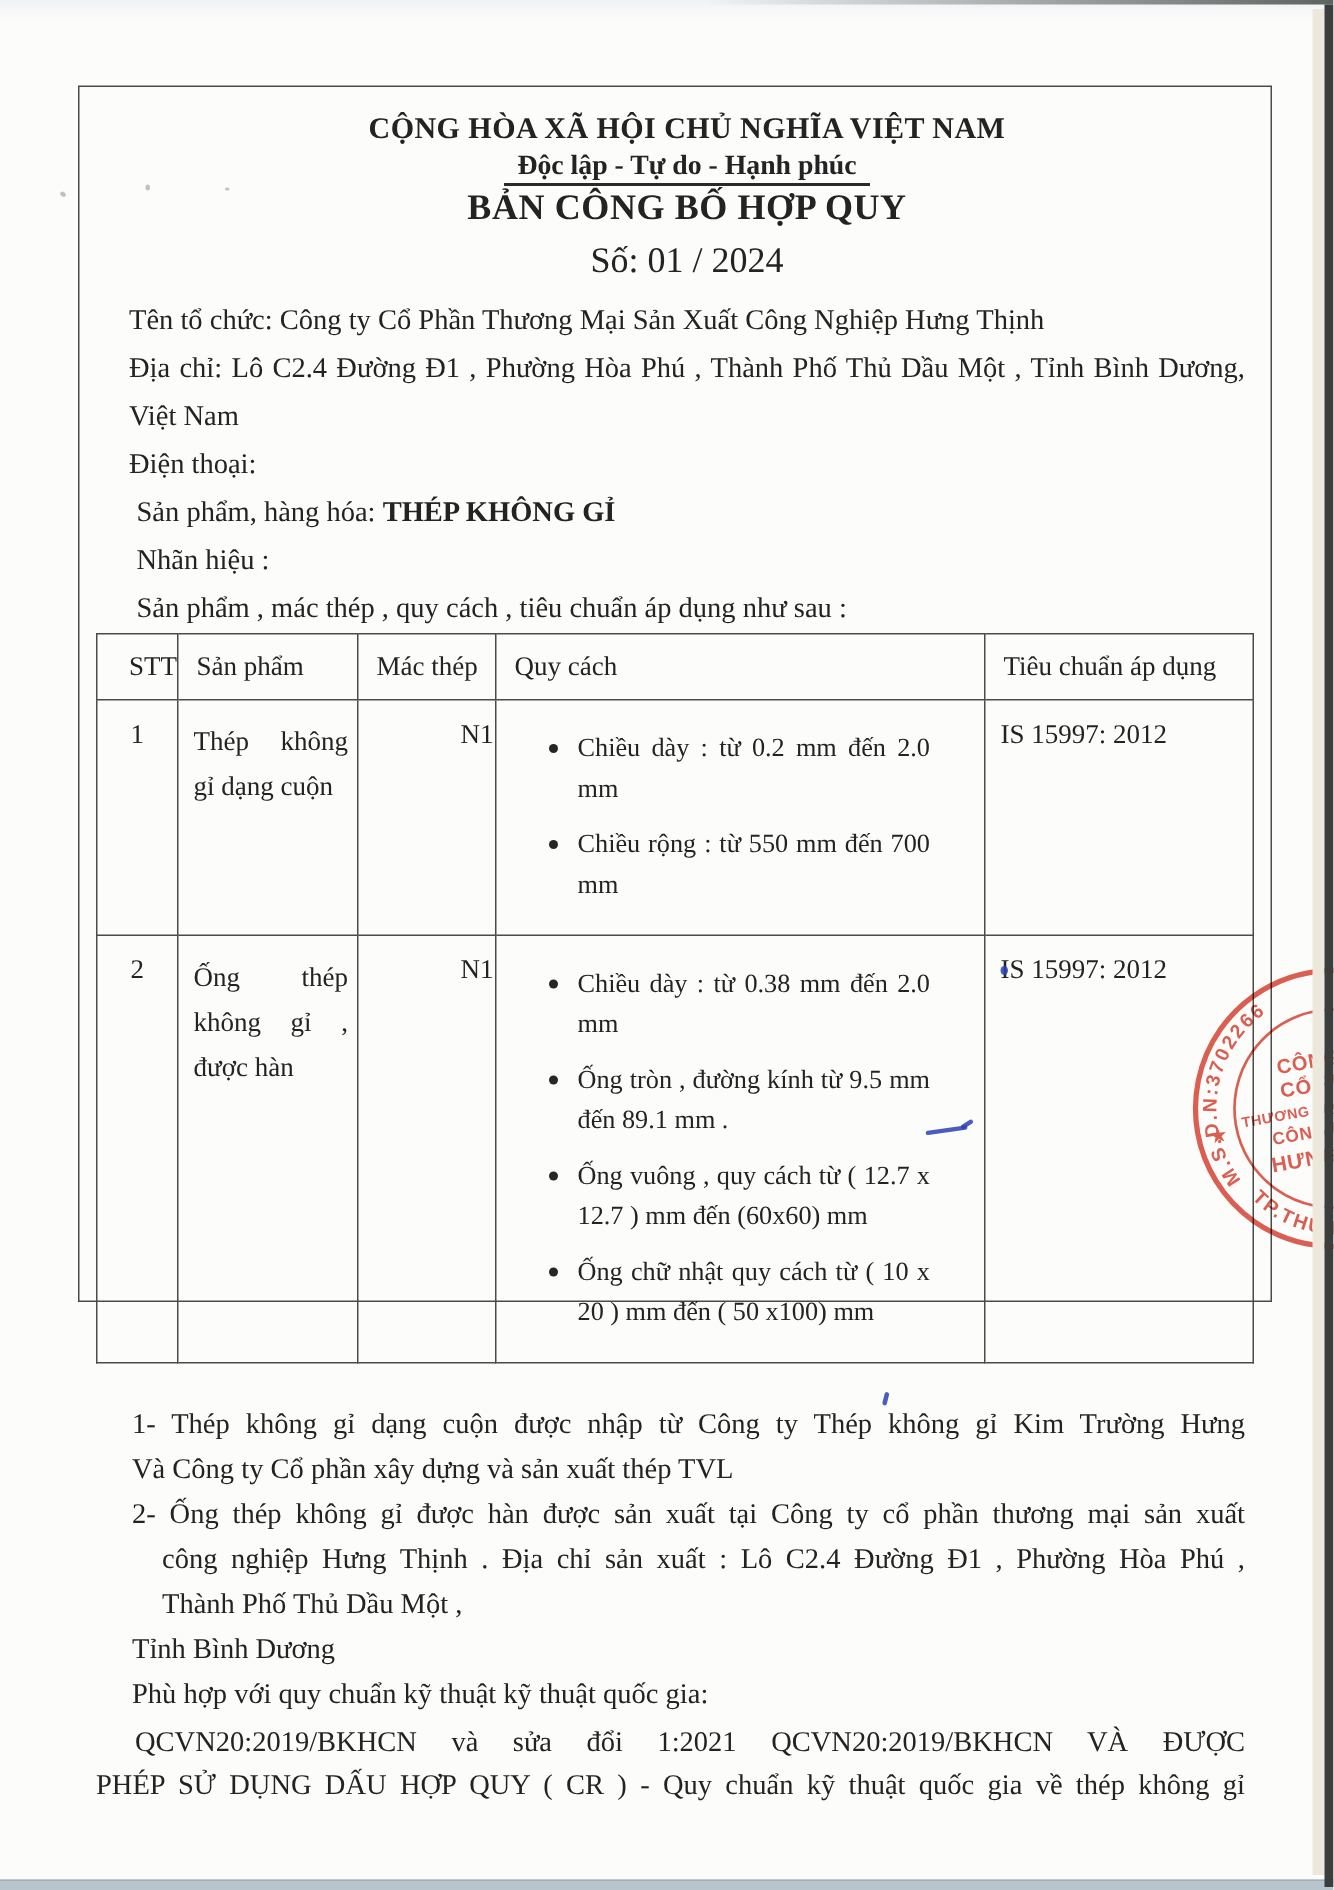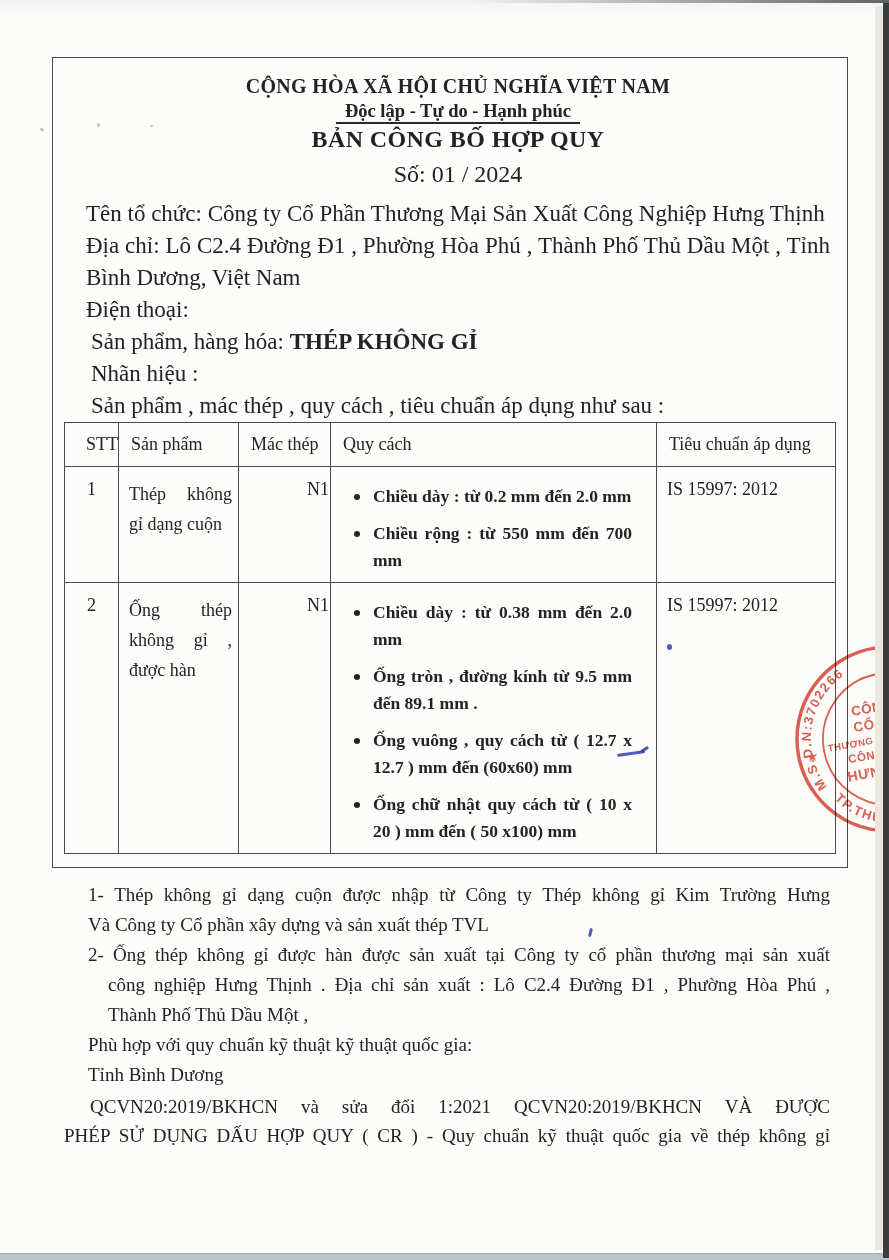--- a/index.html
+++ b/index.html
@@ -35,36 +35,36 @@
     border:1.5px solid var(--border,#4a4a4a);
     padding:10px 11px 0 11px;z-index:2;
   }
   .hdr{text-align:center;margin-left:16px;}
   .nat-title{margin-top:6px;font-size:20px;font-weight:bold;line-height:24px;letter-spacing:.3px;}
   .motto{font-size:18.5px;font-weight:bold;line-height:26px;}
   .motto span{border-bottom:2px solid #2a2a2a;padding:0 9px 1px 9px;}
   .doc-title{font-size:24px;font-weight:bold;line-height:30px;letter-spacing:.4px;}
   .doc-number{margin-top:8px;font-size:24px;line-height:24px;}
 
-  .body-text{margin:12px 6px 0 22px;font-size:23px;line-height:32px;}
+  .body-text{margin:12px 6px 0 22px;font-size:19px;line-height:32px;}
   .body-text p{margin:0;text-align:justify;}
   .body-text p.ind{padding-left:5px;}
   .bold{font-weight:bold;}
 
   
   table.spec{width:100%;border-collapse:collapse;table-layout:fixed;margin-top:0;}
   .spec th,.spec td{border:1.5px solid var(--border,#4a4a4a);font-size:18px;vertical-align:top;}
   .spec th{height:44px;vertical-align:middle;font-weight:normal;text-align:left;padding:0 8px 0 12px;}
   .spec th.c-stt{text-align:right;padding:0;}
   .spec td.stt{text-align:center;padding-top:12px;}
   .spec td.product{padding:12px 6px 0 10px;text-align:justify;line-height:30px;}
   .spec td.grade{text-align:right;padding-top:12px;}
   .spec td.specs{padding:6px 24px 8px 16px;}
   .spec td.standard{padding:12px 6px 0 10px;}
-  ul.bullets{list-style:none;margin:0;padding:0;font-weight:bold;}
+  ul.bullets{list-style:none;margin:12px;padding:0;}
   ul.bullets li{position:relative;padding-left:26px;margin-top:10px;line-height:27px;
     font-size:17.5px;text-align:justify;}
   ul.bullets li::before{content:"";position:absolute;left:7px;top:11px;width:6px;height:6px;
     border-radius:50%;background:#262626;}
 
   
   .notes{margin:26px 6px 0 24px;font-size:19px;line-height:30px;}
   .note .line{text-align:justify;text-align-last:justify;}
   .note .line:last-child{text-align-last:left;}
   .note2 .line + .line{padding-left:20px;}
@@ -164,22 +164,22 @@
   <div class="notes">
     <div class="note note1">
         <div class="line">1- Thép không gỉ dạng cuộn được nhập từ Công ty Thép không gỉ Kim Trường Hưng</div>
         <div class="line">Và Công ty Cổ phần xây dựng và sản xuất thép TVL</div>
       </div>
     <div class="note note2">
         <div class="line">2- Ống thép không gỉ được hàn được sản xuất tại Công ty cổ phần thương mại sản xuất</div>
         <div class="line">công nghiệp Hưng Thịnh . Địa chỉ sản xuất : Lô C2.4 Đường Đ1 , Phường Hòa Phú ,</div>
         <div class="line">Thành Phố Thủ Dầu Một ,</div>
       </div>
+    <div class="plain">Tỉnh Bình Dương</div>
     <div class="plain">Phù hợp với quy chuẩn kỹ thuật kỹ thuật quốc gia:</div>
-    <div class="plain">Tỉnh Bình Dương</div>
   </div>
 
   <div class="reg">
       <div class="line">QCVN20:2019/BKHCN và sửa đổi 1:2021 QCVN20:2019/BKHCN VÀ ĐƯỢC</div>
       <div class="line">PHÉP SỬ DỤNG DẤU HỢP QUY ( CR ) -  Quy chuẩn kỹ thuật quốc gia về thép không gỉ</div>
     </div>
 
 </div>
 
 <svg class="stamp" viewBox="0 0 206 206" xmlns="http://www.w3.org/2000/svg">

